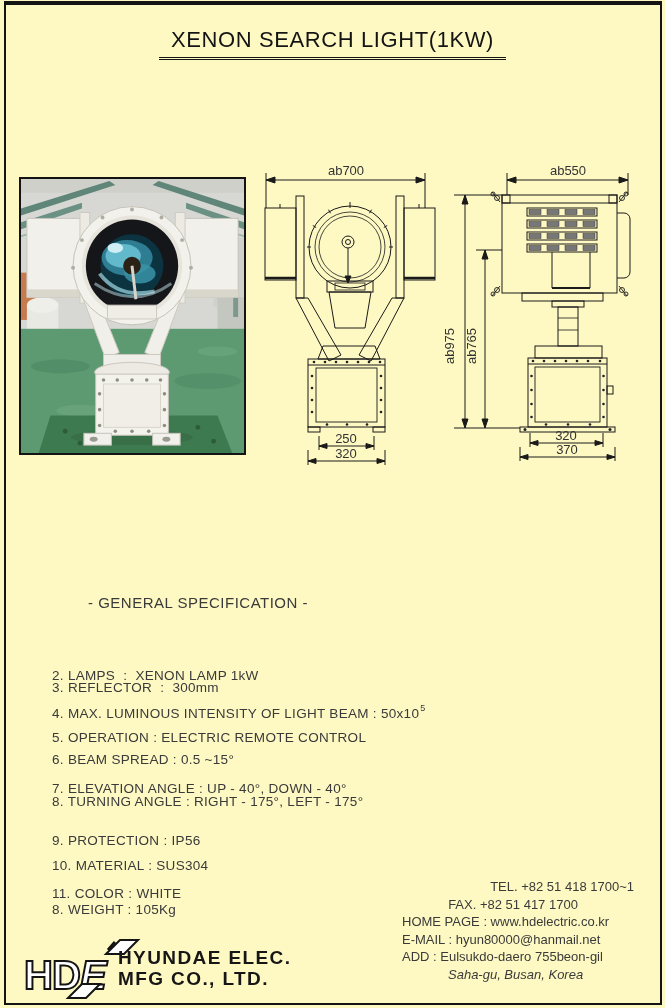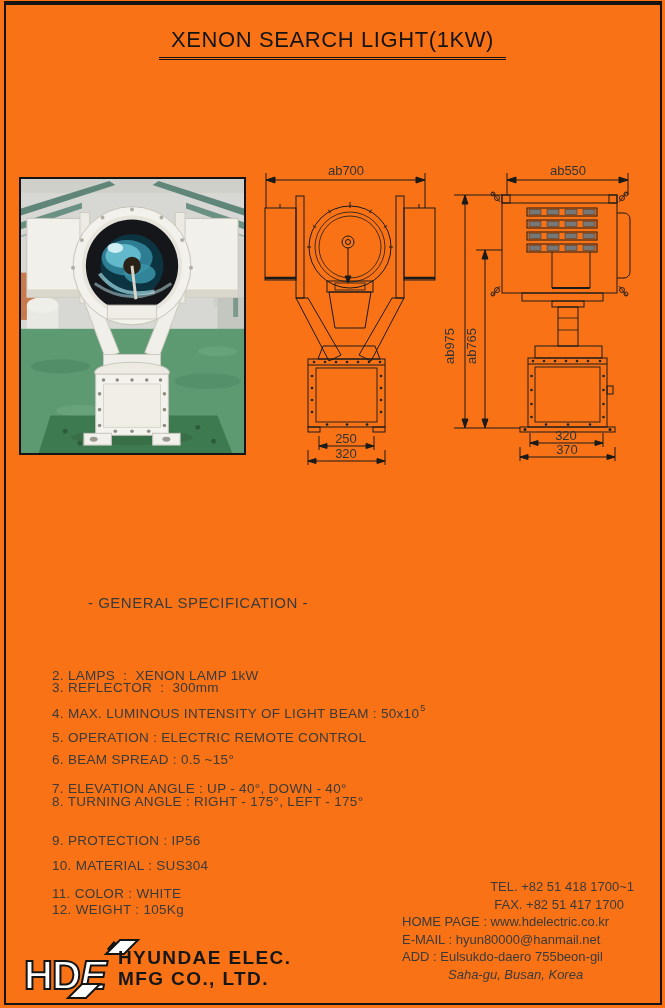--- a/index.html
+++ b/index.html
@@ -1,33 +1,33 @@
 <!DOCTYPE html>
 <html><head>
 <meta charset="utf-8">
 <style>
   html,body{margin:0;padding:0;background:#e8e8e8;}
-  .page{position:relative;width:665px;height:1008px;background:#f97316;overflow:hidden;
+  .page{position:relative;width:665px;height:1008px;background:#fef9c3;overflow:hidden;
         font-family:"Liberation Sans",sans-serif;color:#222;}
   .frame{position:absolute;left:4px;top:1px;right:3px;bottom:3px;border:2px solid #141414;border-top-width:4px;pointer-events:none;}
   .title-wrap{position:absolute;top:27px;left:0;right:0;text-align:center;}
   .title{display:inline-block;font-size:22px;letter-spacing:.6px;color:#141414;padding:0 12px 4px;border-bottom:3px double #141414;}
   .photo{position:absolute;left:19px;top:177px;width:227px;height:278px;border:2px solid #141414;box-sizing:border-box;background:#d7d8d3;}
   .photo svg{display:block;width:100%;height:100%;}
   .dwg{position:absolute;}
   .dwg text{font-family:"Liberation Sans",sans-serif;font-size:13px;fill:#333;}
   .spec-heading{position:absolute;left:88px;top:594px;font-size:15px;color:#3a3a3a;letter-spacing:.5px;white-space:pre;}
   .spec-item{position:absolute;left:52px;font-size:13.5px;color:#3a3a3a;letter-spacing:.3px;white-space:pre;}
   .spec-item sup{font-size:9px;position:relative;top:-1px;margin-left:1px;}
   .si1{top:629px}.si2{top:668px}.si3{top:680px}.si4{top:704px}.si5{top:730px}.si6{top:752px}
   .si7{top:781px}.si8{top:794px}.si9{top:833px}.si10{top:858px}.si11{top:886px}.si12{top:902px}
   .contact{position:absolute;left:386px;top:878px;width:248px;font-size:13px;color:#3a3a3a;line-height:17.5px;}
   .c-line{white-space:pre;margin-left:16px;}
   .c-tel{text-align:right;}
-  .c-fax{text-align:right;padding-right:10px;}
+  .c-fax{text-align:center;padding-right:10px;}
   .c-addr2{padding-left:46px;font-style:italic;}
   .logo{position:absolute;left:22px;top:938px;}
   .logo text.mono{font-weight:bold;fill:#ffffff;stroke:#141414;stroke-width:2;font-size:40px;}
   .logo text.co{font-weight:bold;fill:#161616;font-size:19px;letter-spacing:1.4px;}
 </style>
 </head>
 <body>
 
 <div class="page">
   <div class="frame"></div>
@@ -334,21 +334,21 @@
   <div class="spec-item si2"><span>2. LAMPS  :  XENON LAMP 1kW</span></div>
   <div class="spec-item si3"><span>3. REFLECTOR  :  300mm</span></div>
   <div class="spec-item si4"><span>4. MAX. LUMINOUS INTENSITY OF LIGHT BEAM : 50x10</span><sup>5</sup></div>
   <div class="spec-item si5"><span>5. OPERATION : ELECTRIC REMOTE CONTROL</span></div>
   <div class="spec-item si6"><span>6. BEAM SPREAD : 0.5 ~15°</span></div>
   <div class="spec-item si7"><span>7. ELEVATION ANGLE : UP - 40°, DOWN - 40°</span></div>
   <div class="spec-item si8"><span>8. TURNING ANGLE : RIGHT - 175°, LEFT - 175°</span></div>
   <div class="spec-item si9"><span>9. PROTECTION : IP56</span></div>
   <div class="spec-item si10"><span>10. MATERIAL : SUS304</span></div>
   <div class="spec-item si11"><span>11. COLOR : WHITE</span></div>
-  <div class="spec-item si12"><span>12. WEIGHT : 105Kg</span></div>
+  <div class="spec-item si12"><span>8. WEIGHT : 105Kg</span></div>
 
   <div class="contact">
     <div class="c-line c-tel">TEL. +82 51 418 1700~1</div>
     <div class="c-line c-fax">FAX. +82 51 417 1700</div>
     <div class="c-line">HOME PAGE : www.hdelectric.co.kr</div>
     <div class="c-line">E-MAIL : hyun80000@hanmail.net</div>
     <div class="c-line">ADD : Eulsukdo-daero 755beon-gil</div>
     <div class="c-line c-addr2">Saha-gu, Busan, Korea</div>
   </div>
 

